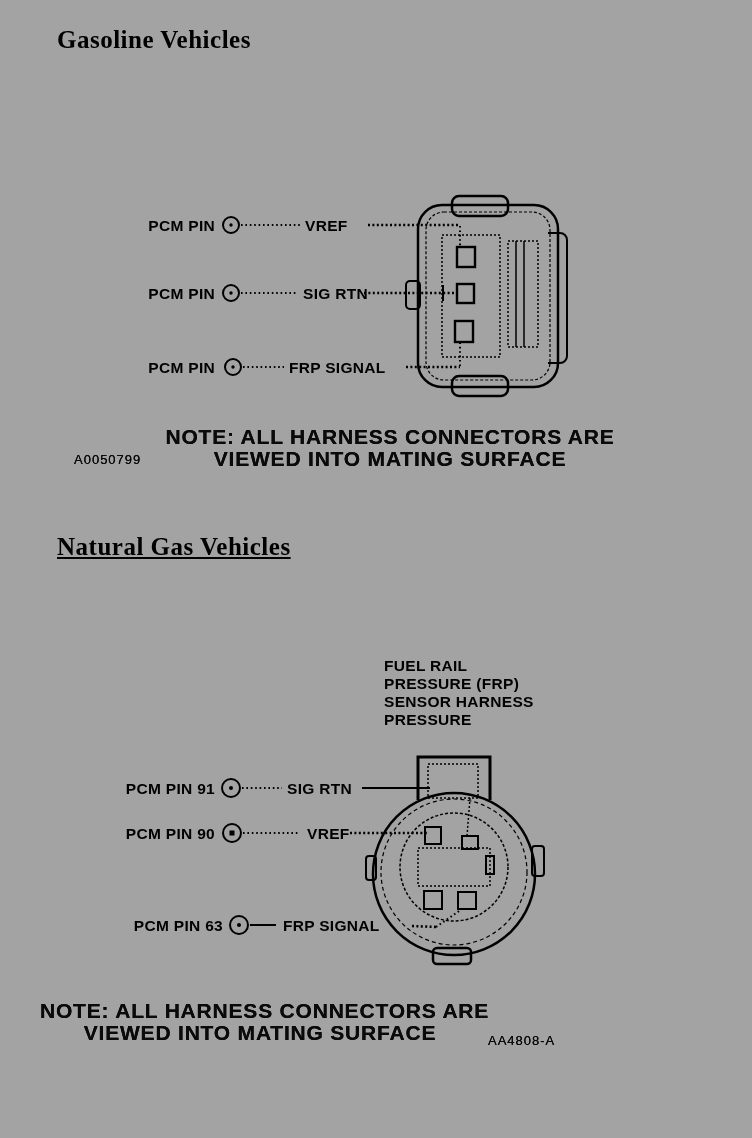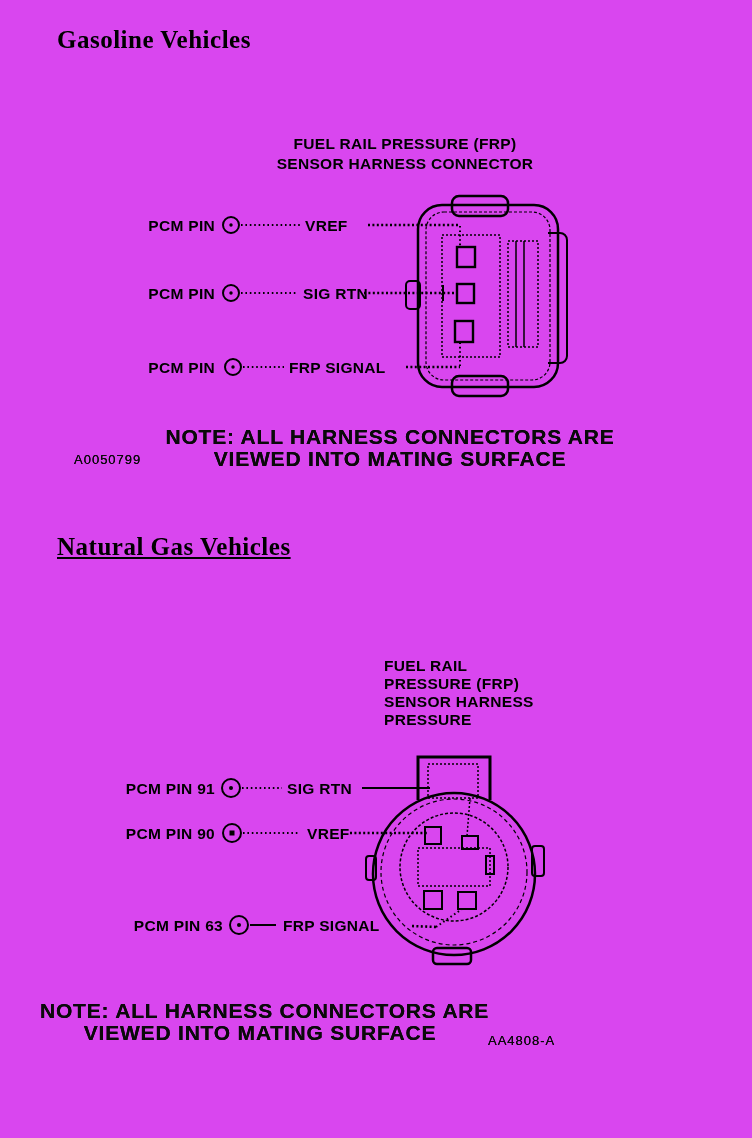--- a/index.html
+++ b/index.html
@@ -1,17 +1,17 @@
 <!DOCTYPE html>
 <html><head>
 <meta charset="utf-8">
 <style>
   html,body{margin:0;padding:0;}
   body{width:752px;height:1138px;background:#fff;font-family:"Liberation Sans",sans-serif;color:#000;}
-  #page{position:relative;width:752px;height:1138px;background:#d946ef;overflow:hidden;}
+  #page{position:relative;width:752px;height:1138px;background:#a3a3a3;overflow:hidden;}
 
   .section-heading{
     position:absolute;
     font-family:"Liberation Serif",serif;
     font-weight:bold;
     font-size:25px;
     letter-spacing:0.5px;
     color:#000;
     white-space:nowrap;
   }
@@ -62,24 +62,20 @@
   .cavity{stroke-width:1.5;stroke-dasharray:2 2;}
   .pinbox{stroke-width:2.4;}
 </style>
 </head>
 <body>
 
 <div id="page">
 
   <div class="section-heading" style="left:57px;top:26px;">Gasoline Vehicles</div>
 
-  <div class="fig-title center" style="left:245px;top:134px;width:320px;">
-    <div>FUEL RAIL PRESSURE (FRP)</div>
-    <div>SENSOR HARNESS CONNECTOR</div>
-  </div>
 
   <svg style="left:100px;top:195px;" width="520" height="210" viewBox="0 0 520 210">
 
     <text x="115" y="36" text-anchor="end">PCM PIN</text>
     <circle class="ln solid2" cx="131" cy="30" r="8"></circle>
     <circle cx="131" cy="30" r="1.7" fill="#000"></circle>
     <line class="ln dots" x1="141" y1="30" x2="200" y2="30"></line>
     <text x="205" y="36">VREF</text>
     <line class="ln comb" x1="268" y1="30" x2="360" y2="30"></line>
     <line class="ln dots" x1="360" y1="31" x2="360" y2="52"></line>

